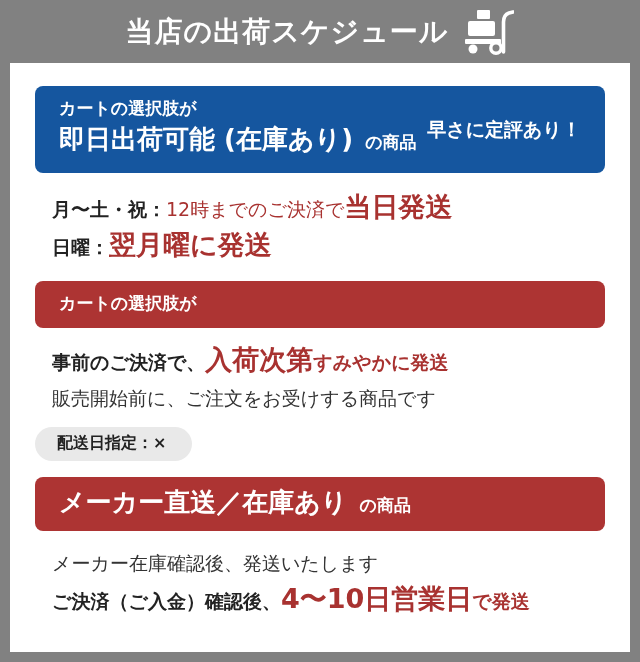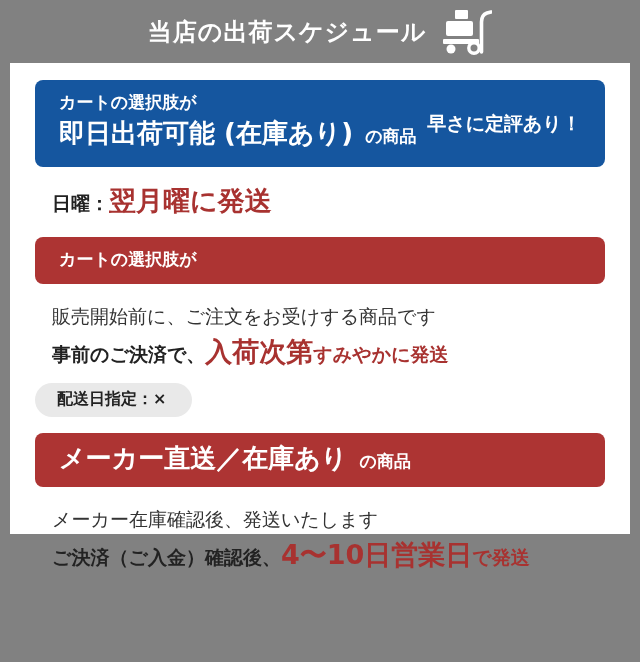--- a/index.html
+++ b/index.html
@@ -17,31 +17,31 @@
   
   .header {
     height: 63px;
     display: flex;
     align-items: center;
     justify-content: center;
     gap: 16px;
   }
   .header-title {
     color: #ffffff;
-    font-size: 24px;
+    font-size: 28px;
     font-weight: bold;
     letter-spacing: 1px;
   }
   .header-icon { width: 50px; height: 46px; margin-top: 4px; }
   
   .content {
     margin: 0 10px;
-    height: 471px;
+    height: 589px;
     background: #ffffff;
-    padding-top: 17px;
+    padding-top: 23px;
   }
   
   .banner {
     position: relative;
     margin: 0 25px;
     border-radius: 8px;
     color: #ffffff;
     padding: 10px 24px 12px;
   }
   .banner.blue { background: #15569f; }
@@ -128,35 +128,38 @@
       <div class="banner blue">
         <div class="banner-line1">カートの選択肢が</div>
         <div class="banner-line2">
           <span class="banner-title">即日出荷可能 (在庫あり)</span>
           <span class="banner-suffix">の商品</span>
         </div>
         <span class="banner-tagline">早さに定評あり！</span>
       </div>
       <div class="body-text">
         <p>
+          <span class="t-bold">月〜土・祝：</span><span class="t-red">12時までのご決済で</span><span class="t-red-lg">当日発送</span>
+        </p>
+        <p>
           <span class="t-bold">日曜：</span><span class="t-red-lg">翌月曜に発送</span>
         </p>
       </div>
     </div>
 
     <div class="sec sec-2">
       <div class="banner red">
         <div class="banner-line1">カートの選択肢が</div>
       </div>
       <div class="body-text">
         <p>
-          <span class="t-black">販売開始前に、ご注文をお受けする商品です</span>
+          <span class="t-bold">事前のご決済で、</span><span class="t-red-lg">入荷次第</span><span class="t-red-bold">すみやかに発送</span>
         </p>
         <p>
-          <span class="t-bold">事前のご決済で、</span><span class="t-red-lg">入荷次第</span><span class="t-red-bold">すみやかに発送</span>
+          <span class="t-black">販売開始前に、ご注文をお受けする商品です</span>
         </p>
       </div>
       <span class="badge">配送日指定：×</span>
     </div>
 
     <div class="sec sec-3">
       <div class="banner red single">
         <div class="banner-line2">
           <span class="banner-title">メーカー直送／在庫あり</span>
           <span class="banner-suffix">の商品</span>

